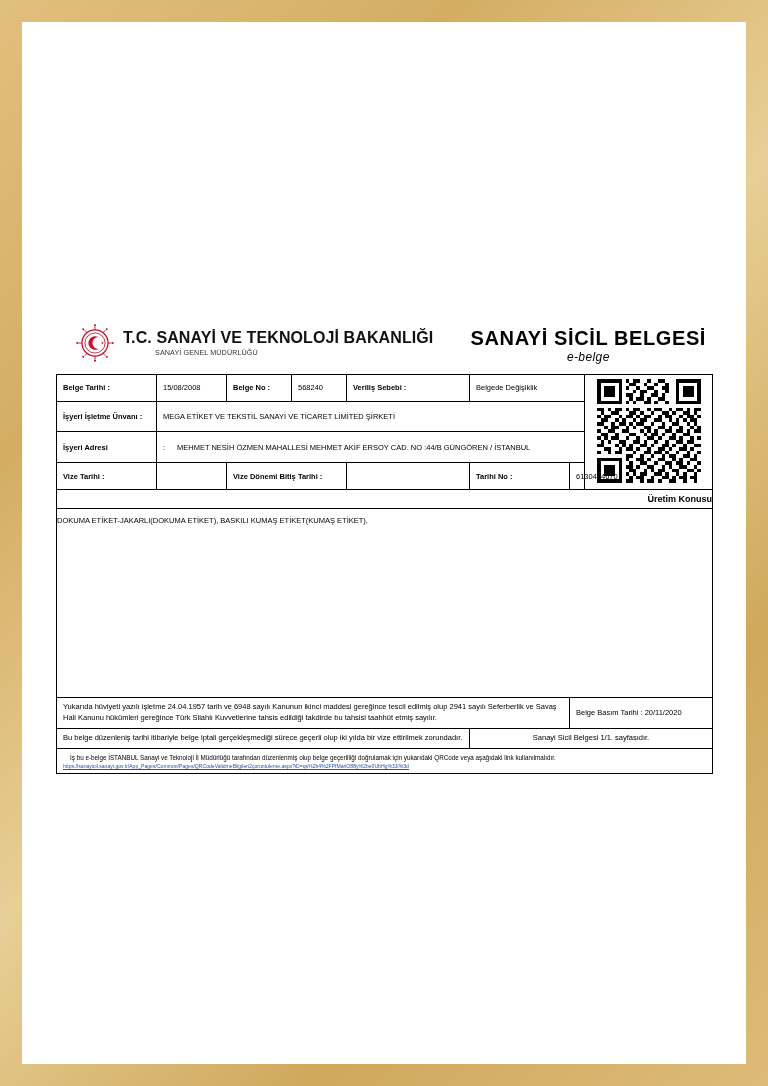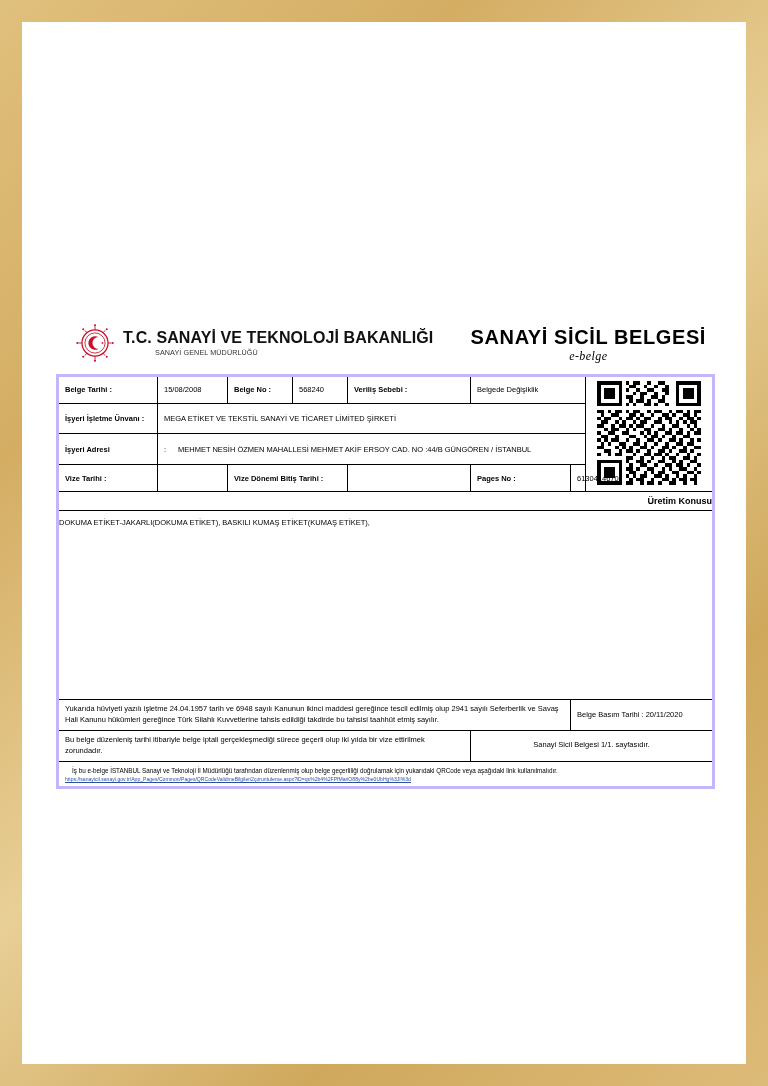--- a/index.html
+++ b/index.html
@@ -73,31 +73,31 @@
   }
   .title-main {
     font-size: 20px;
     font-weight: bold;
     letter-spacing: 0.6px;
     color: #000;
     line-height: 1.05;
     white-space: nowrap;
   }
   .title-sub {
-    font-family: Liberation Serif, serif;
+    font-family: Liberation Sans, sans-serif;
     font-style: italic;
     font-size: 12px;
     color: #000;
     margin-top: 1px;
     letter-spacing: 0.4px;
   }
 
   
   .tbl {
-    border: 3px solid #c4b5fd;
+    border: 1px solid #c4b5fd;
     border-collapse: collapse;
     width: 656px;
     table-layout: fixed;
   }
   .tbl td {
     border: 1px solid #000;
     font-size: 7.5px;
     padding: 5px 6px;
     vertical-align: middle;
     color: #000;
@@ -490,21 +490,21 @@
             </tbody>
                 </table>
           </td>
         </tr>
 
         <tr class="row-h-1">
           <td class="lbl">Vize Tarihi :</td>
           <td class="val"></td>
           <td class="lbl" colspan="2">Vize Dönemi Bitiş Tarihi :</td>
           <td class="val"></td>
-          <td class="lbl">Pages No :</td>
+          <td class="lbl">Tarihi No :</td>
           <td class="val" colspan="1">6130414670</td>
         </tr>
 
         <tr>
           <td class="uretim-head" colspan="8">Üretim Konusu</td>
         </tr>
 
         <tr>
           <td class="uretim-body" colspan="8">DOKUMA ETİKET-JAKARLI(DOKUMA ETİKET),  BASKILI KUMAŞ ETİKET(KUMAŞ ETİKET),</td>
         </tr>

